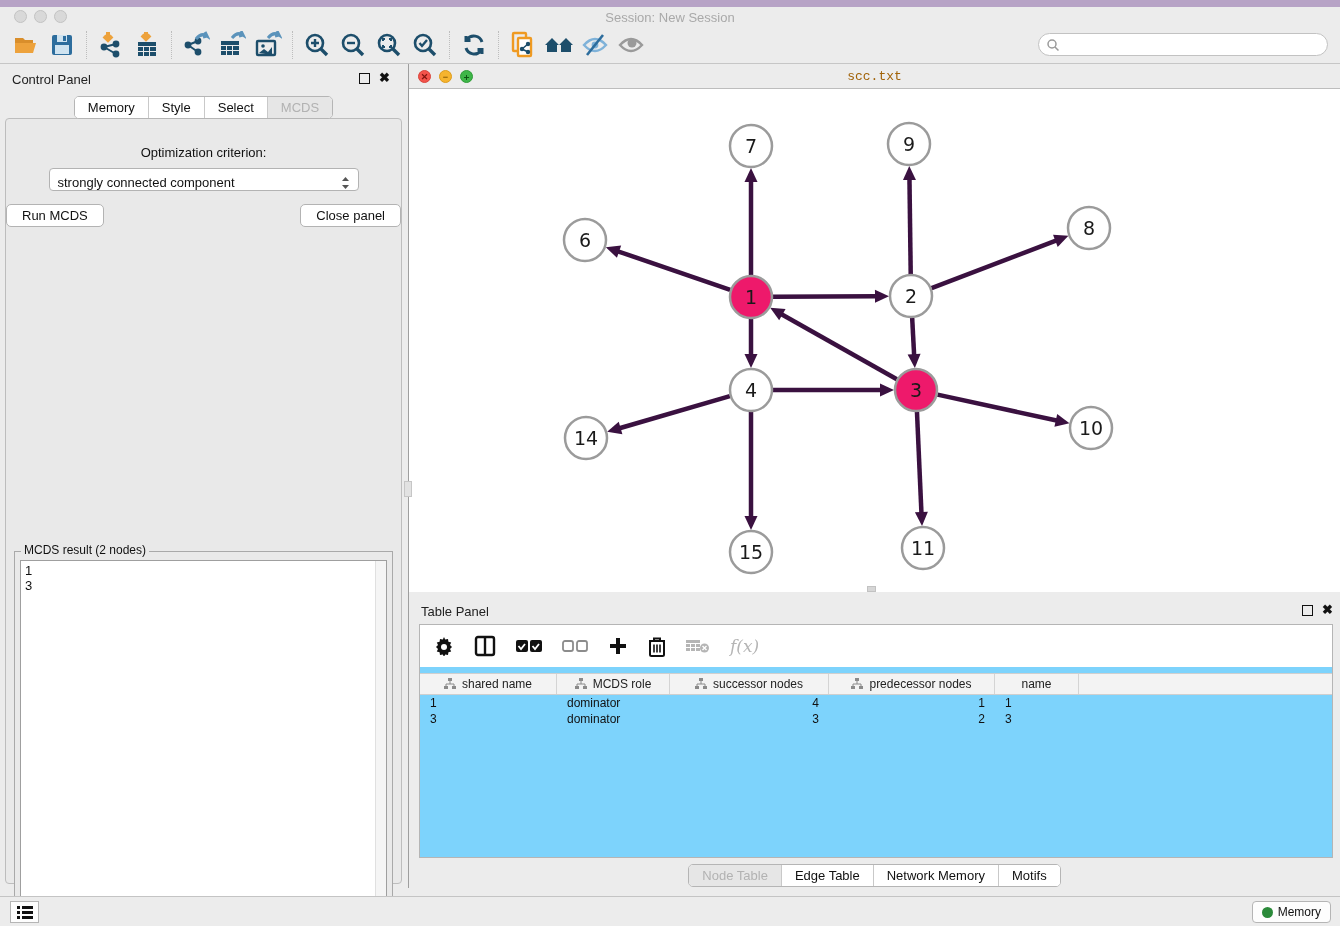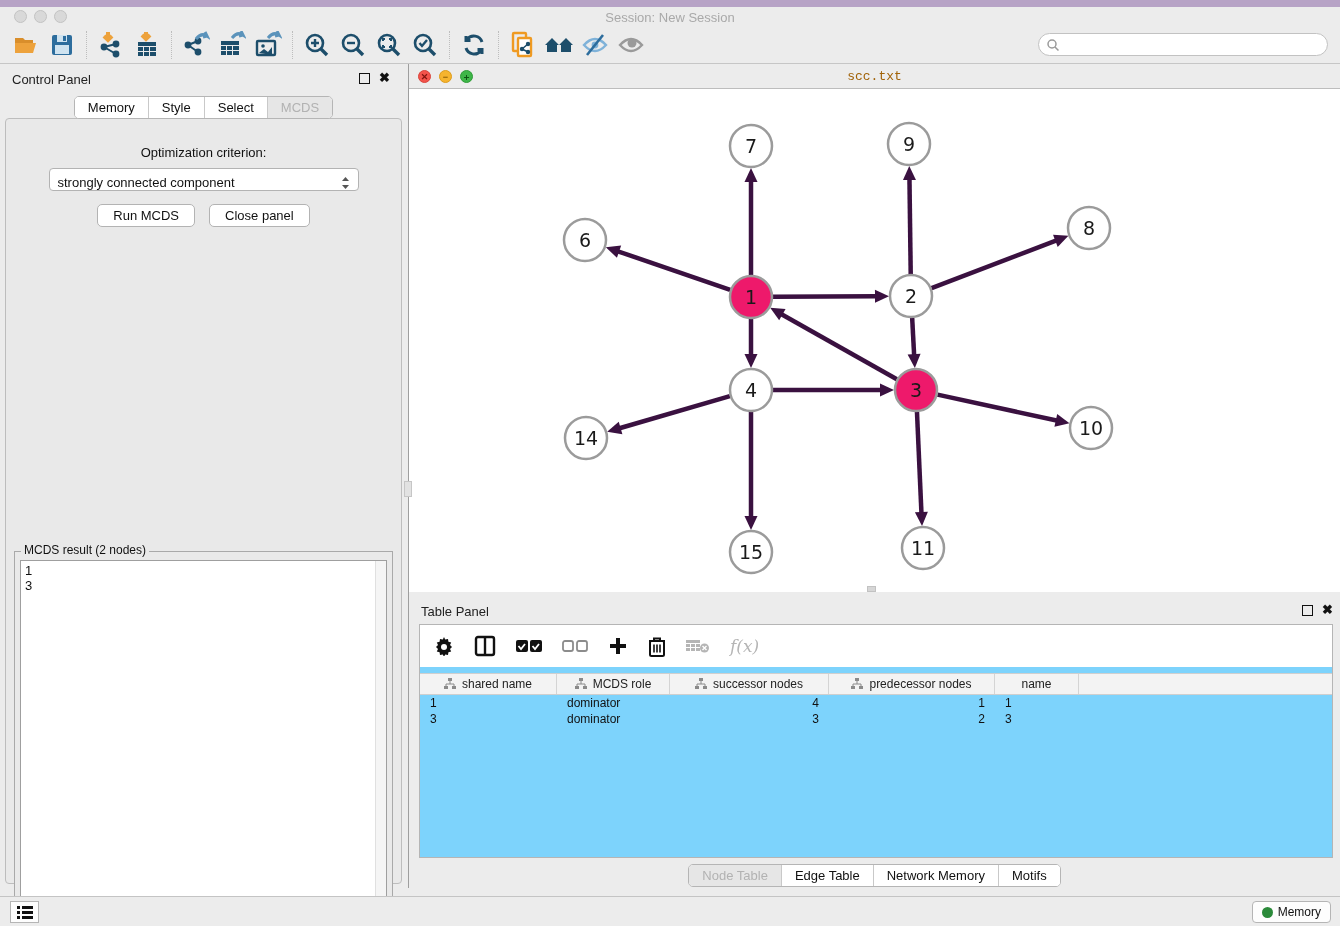--- a/index.html
+++ b/index.html
@@ -37,21 +37,21 @@
   .seg-tab:first-child { border-left:none; }
   .seg-tab.selected { background:#e6e6e6; color:#b2b2b2; }
   #control-tabs-wrap { position:absolute; left:0; top:32px; width:407px; text-align:center; z-index:2; }
   #control-content { position:absolute; left:5px; top:54px; width:397px; height:766px;
     border:1px solid #bdbdbd; border-radius:4px; background:#e9e9e9; }
   #opt-label { margin-top:26px; text-align:center; font-size:13px; color:#111; }
   #criterion-select { margin:8px auto 0; width:310px; height:23px; background:#fff;
     border:1px solid #b3b3b3; border-radius:4px; display:flex; align-items:flex-end;
     padding:0 8px; font-size:13px; color:#111; }
   #criterion-select .spacer { flex:1; }
-  .btn-row { margin-top:13px; display:flex; justify-content:center; gap:14px; }
+  .btn-row { margin-top:13px; display:flex; justify-content:space-between; gap:14px; }
   .mac-btn { background:#fff; border:1px solid #b3b3b3; border-radius:5px;
     padding:3px 15px; font-size:13px; color:#111; }
   #mcds-fieldset { position:absolute; left:8px; top:432px; width:379px; height:382px;
     border:1px solid #a9a9a9; background:#e9e9e9; }
   #mcds-legend { position:absolute; left:6px; top:-9px; background:#e9e9e9;
     padding:0 3px; font-size:12px; color:#111; }
   #mcds-textarea { position:absolute; left:5px; top:8px; right:5px; bottom:5px;
     background:#fff; border:1px solid #9f9f9f; font-size:13px; color:#111;
     padding:2px 4px; overflow:hidden; }
   #mcds-scrolltrack { position:absolute; right:0; top:0; bottom:0; width:11px;

